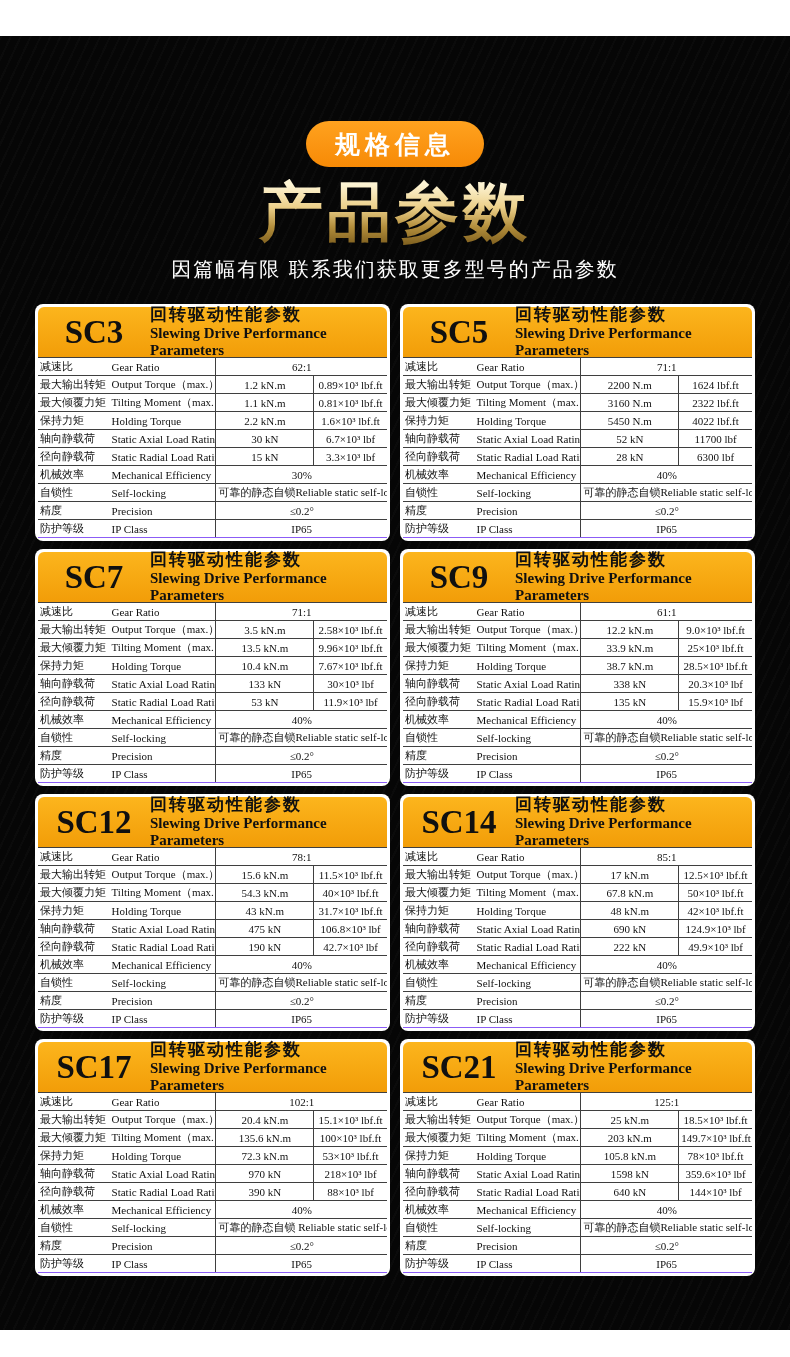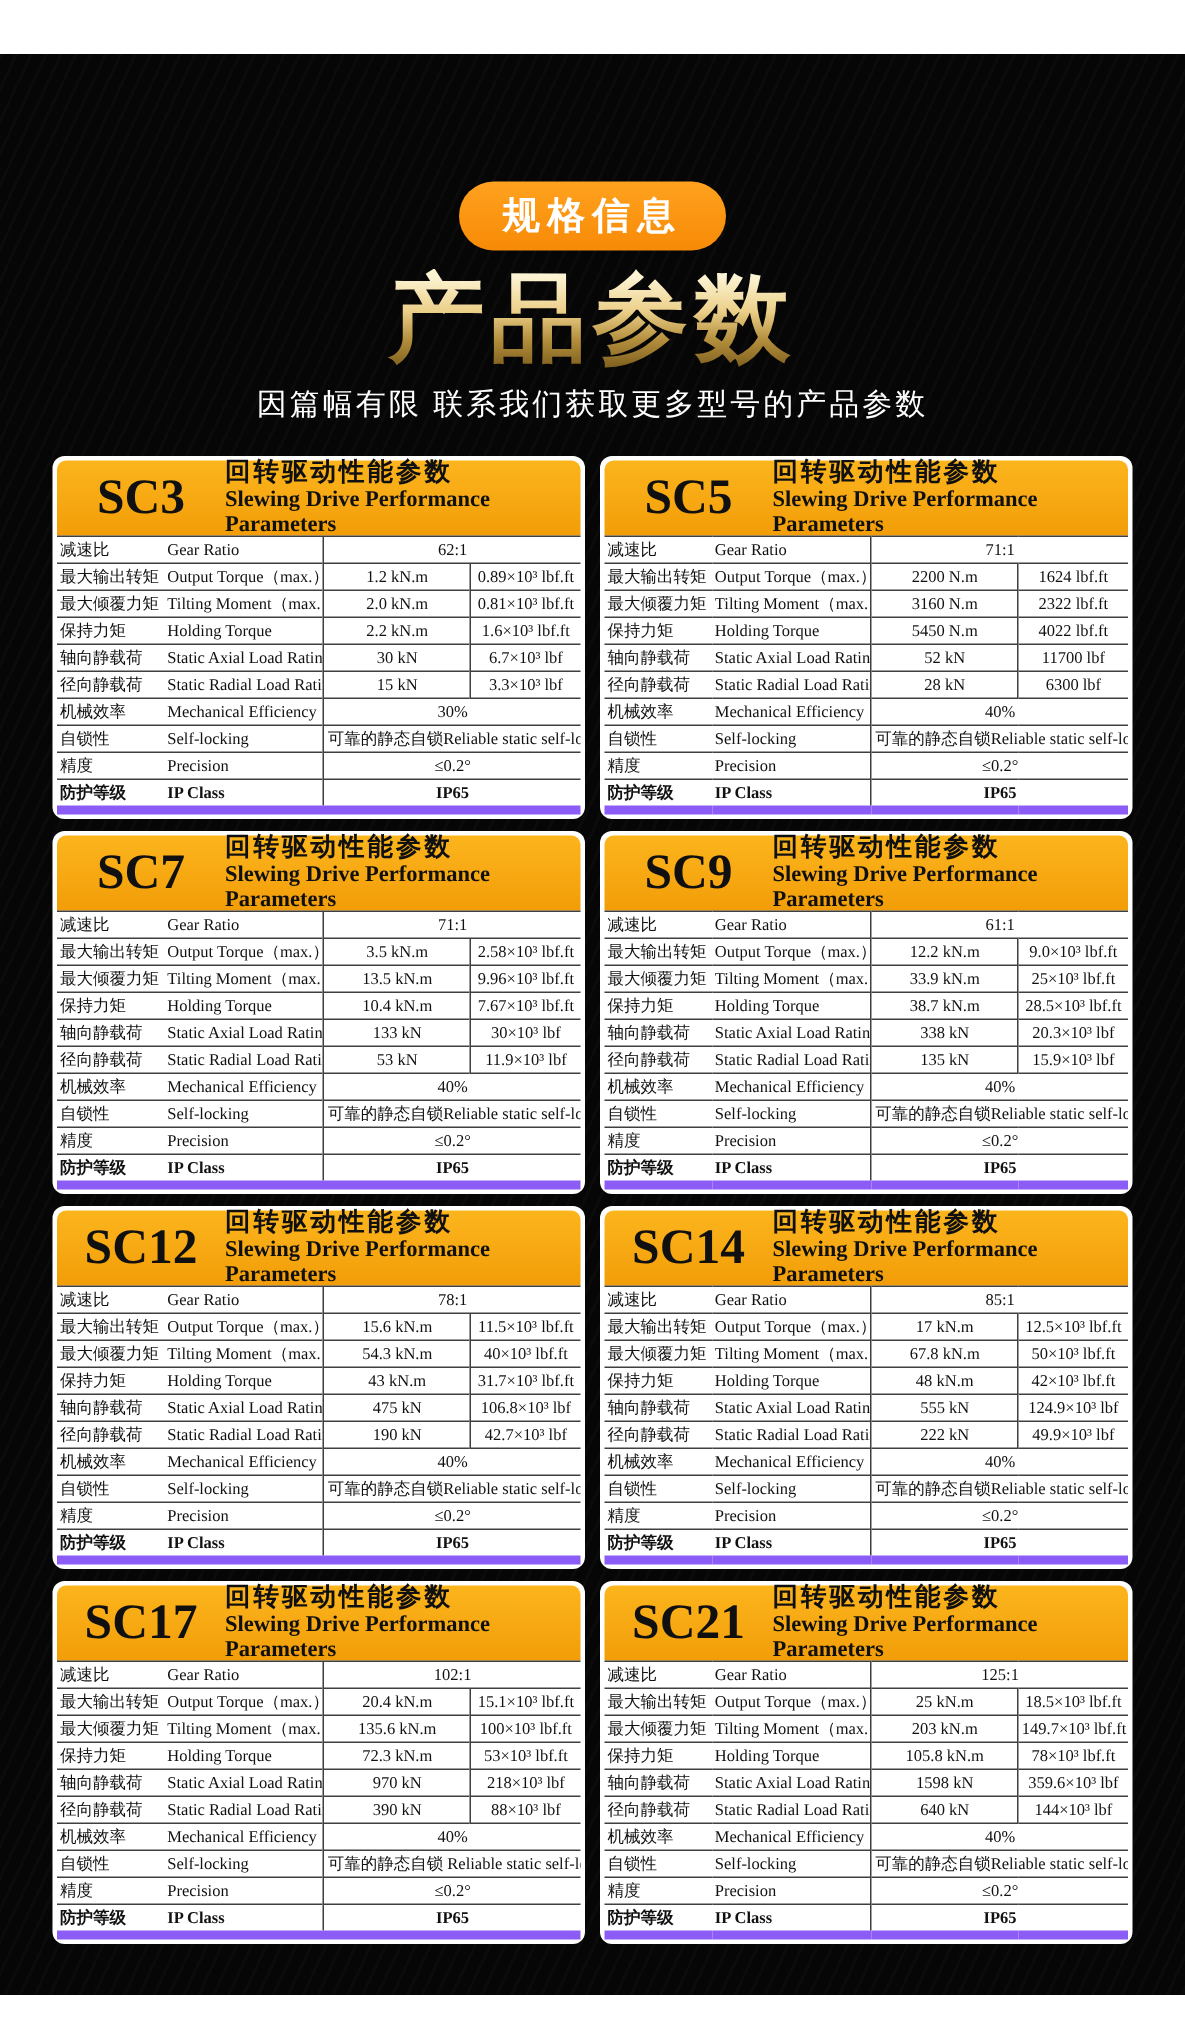--- a/index.html
+++ b/index.html
@@ -24,21 +24,21 @@
   .card{background:#ffffff;border-radius:8px;padding:3px;box-sizing:border-box;}
   .card-head{height:50px;border-radius:6px 6px 0 0;display:flex;align-items:center;
         background:linear-gradient(180deg,#fcb51d,#f29d08);}
   .model{width:112px;text-align:center;font-size:33px;font-weight:700;color:#101010;}
   .ht{flex:1;text-align:left;padding-right:20px;line-height:1.15;}
   .t-cn{font-size:17px;font-weight:700;letter-spacing:2px;color:#101010;}
   .t-en{font-size:15px;font-weight:700;color:#101010;margin-top:1px;}
   table.spec{width:100%;border-collapse:collapse;table-layout:fixed;font-size:11px;color:#111111;}
   table.spec td{height:17px;border-top:1px solid #3f3f3f;padding:0 2px;
         white-space:nowrap;overflow:hidden;}
-  table.spec tr:last-child td{border-bottom:6px solid #8b5cf6;font-weight:bold;}
+  table.spec tr:last-child td{border-bottom:1px solid #8b5cf6;}
   td.cn{padding-left:6px;}
   td.v{text-align:center;border-left:1px solid #3f3f3f;}
 </style>
 </head>
 <body>
 
 <div class="page">
   <div class="band">
     <div class="hero">
       <div class="pill">规格信息</div>
@@ -69,21 +69,21 @@
               </tr>
               <tr>
                 <td class="cn">最大输出转矩</td>
                 <td class="en">Output Torque（max.）</td>
                 <td class="v">1.2 kN.m</td>
                 <td class="v">0.89×10³ lbf.ft</td>
               </tr>
               <tr>
                 <td class="cn">最大倾覆力矩</td>
                 <td class="en">Tilting Moment（max.）</td>
-                <td class="v">2.0 kN.m</td>
+                <td class="v">1.1 kN.m</td>
                 <td class="v">0.81×10³ lbf.ft</td>
               </tr>
               <tr>
                 <td class="cn">保持力矩</td>
                 <td class="en">Holding Torque</td>
                 <td class="v">2.2 kN.m</td>
                 <td class="v">1.6×10³ lbf.ft</td>
               </tr>
               <tr>
                 <td class="cn">轴向静载荷</td>
@@ -451,21 +451,21 @@
               </tr>
               <tr>
                 <td class="cn">保持力矩</td>
                 <td class="en">Holding Torque</td>
                 <td class="v">48 kN.m</td>
                 <td class="v">42×10³ lbf.ft</td>
               </tr>
               <tr>
                 <td class="cn">轴向静载荷</td>
                 <td class="en">Static Axial Load Rating</td>
-                <td class="v">555 kN</td>
+                <td class="v">690 kN</td>
                 <td class="v">124.9×10³ lbf</td>
               </tr>
               <tr>
                 <td class="cn">径向静载荷</td>
                 <td class="en">Static Radial Load Rating</td>
                 <td class="v">222 kN</td>
                 <td class="v">49.9×10³ lbf</td>
               </tr>
               <tr>
                 <td class="cn">机械效率</td>

